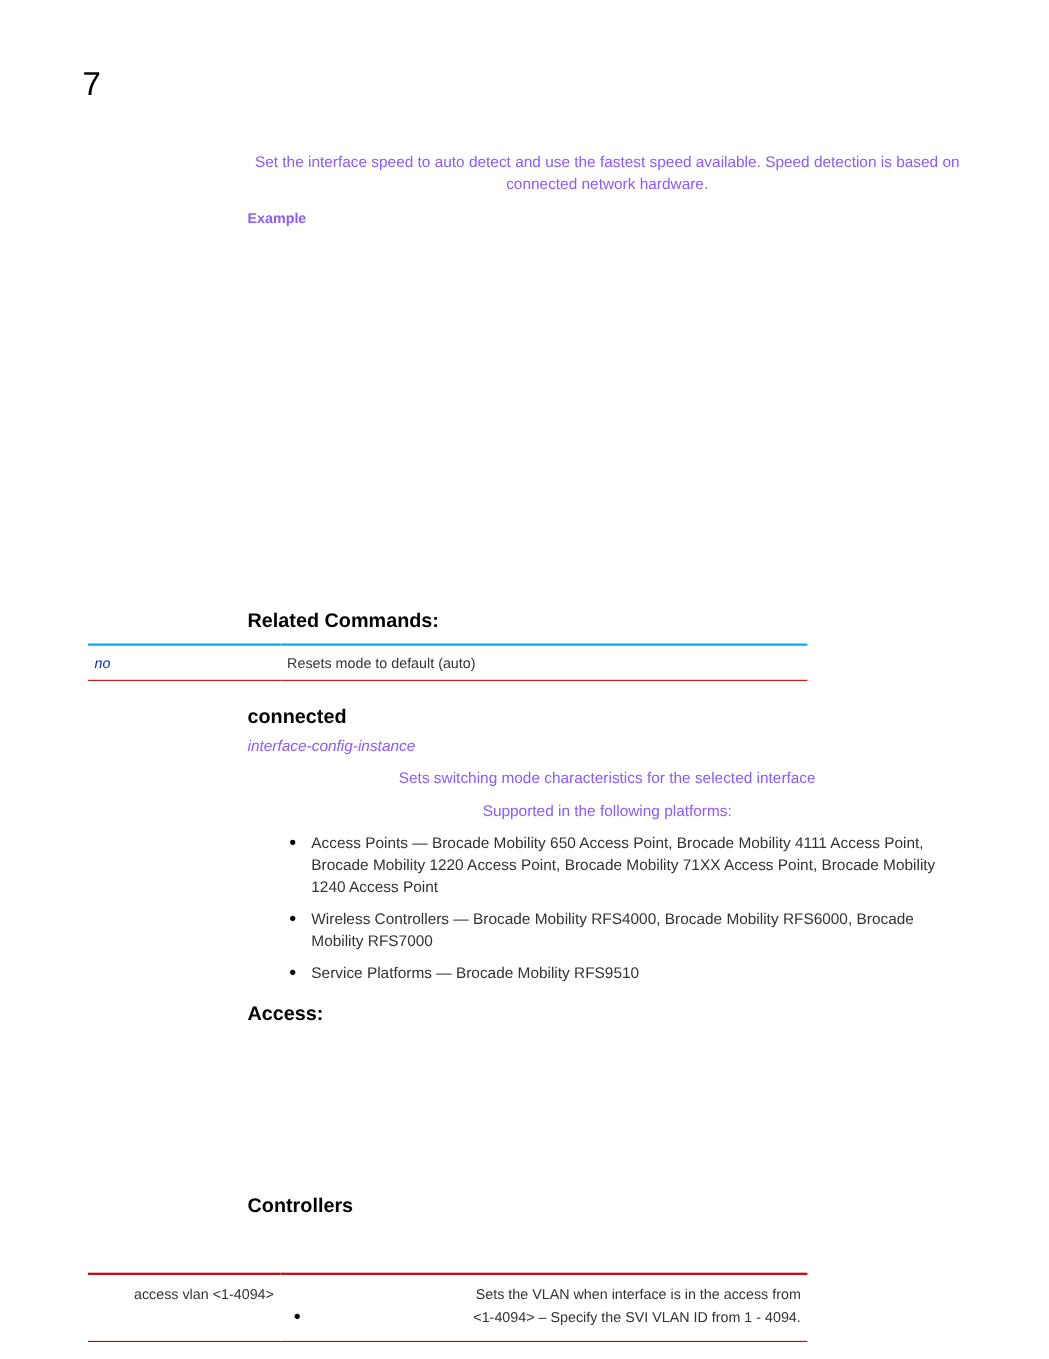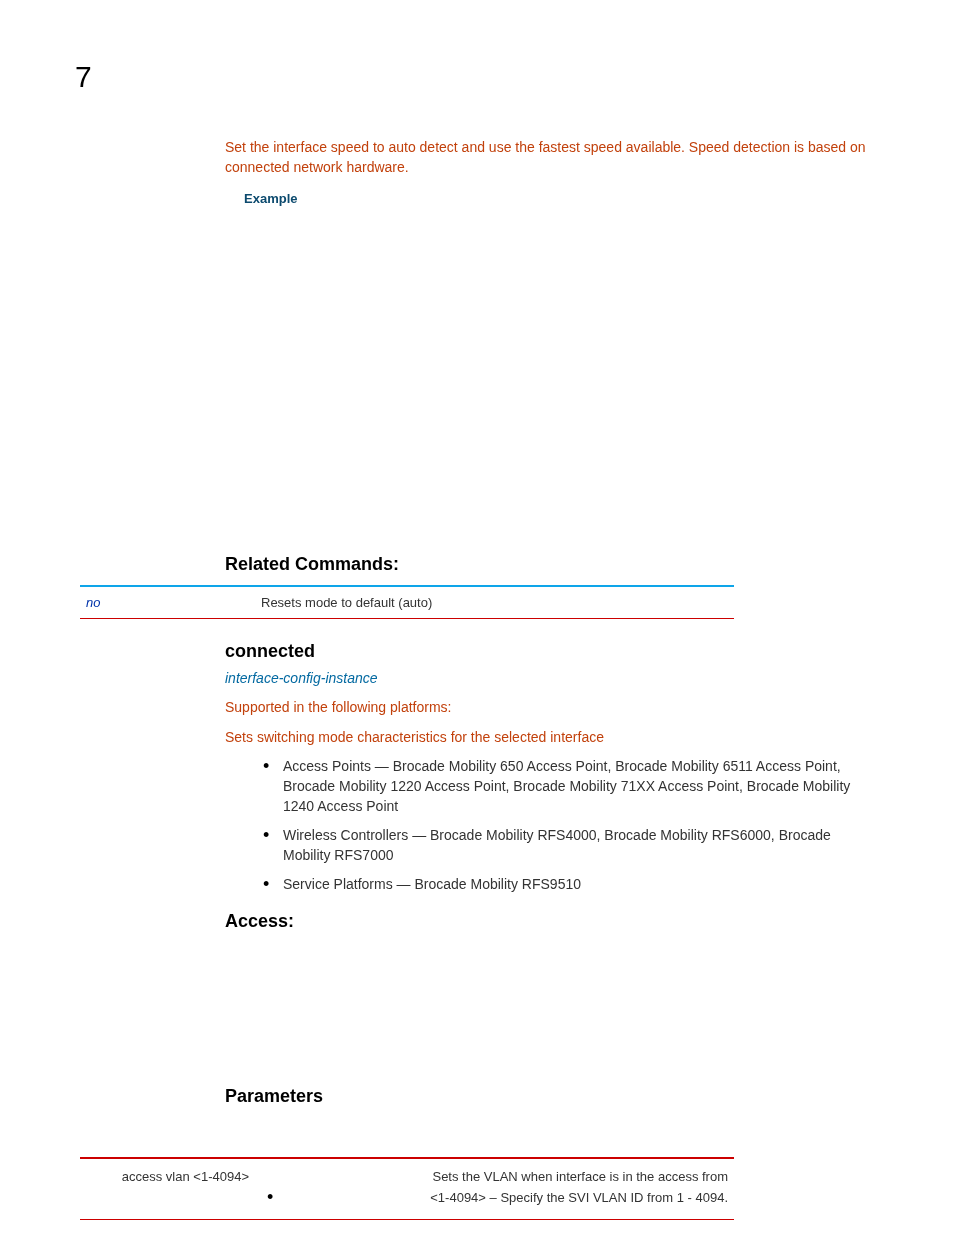--- a/index.html
+++ b/index.html
@@ -21,36 +21,36 @@
     }
     .content {
       position: absolute;
       top: 138px;
       left: 225px;
       right: 75px;
     }
     .para {
       line-height: 1.4;
       margin-bottom: 10px;
-      color: #c2410c;
+      color: #8b5cf6;
+      text-align: center;
     }
     .heading-bold {
       font-weight: bold;
       font-size: 18px;
       margin-top: 16px;
       margin-bottom: 8px;
       color: #000;
     }
     .heading-small-bold {
       font-weight: bold;
       font-size: 13px;
       margin-top: 14px;
       margin-bottom: 8px;
-      color: #0c4a6e;
-      margin-left: 19px;
+      color: #8b5cf6;
     }
     .related-commands-section {
       margin-top: 348px;
     }
     .table1 {
       width: 100%;
       margin-left: -145px;
       border-collapse: collapse;
       margin-top: 10px;
       margin-bottom: 20px;
@@ -67,21 +67,21 @@
     .table1 .col1 {
       width: 175px;
       color: #0033aa;
       font-style: italic;
       padding-left: 6px;
     }
     .table1 .col2 {
       color: #333;
     }
     .link-italic {
-      color: #0369a1;
+      color: #8b5cf6;
       font-style: italic;
       font-size: 14px;
       margin-bottom: 12px;
       display: block;
     }
     .bullet-list {
       list-style: none;
       margin-left: 58px;
       margin-top: 8px;
       margin-bottom: 14px;
@@ -167,34 +167,34 @@
         <td class="col1">no</td>
         <td class="col2">Resets mode to default (auto)</td>
       </tr>
     </tbody>
       </table>
   </div>
 
   <div class="switchport-section">
     <div class="heading-bold">connected</div>
     <span class="link-italic">interface-config-instance</span>
+    <p class="para">Sets switching mode characteristics for the selected interface</p>
     <p class="para">Supported in the following platforms:</p>
-    <p class="para">Sets switching mode characteristics for the selected interface</p>
 
     <ul class="bullet-list">
-      <li>Access Points — Brocade Mobility 650 Access Point, Brocade Mobility 6511 Access Point, Brocade Mobility 1220 Access Point, Brocade Mobility 71XX Access Point, Brocade Mobility 1240 Access Point</li>
+      <li>Access Points — Brocade Mobility 650 Access Point, Brocade Mobility 4111 Access Point, Brocade Mobility 1220 Access Point, Brocade Mobility 71XX Access Point, Brocade Mobility 1240 Access Point</li>
       <li>Wireless Controllers — Brocade Mobility RFS4000, Brocade Mobility RFS6000, Brocade Mobility RFS7000</li>
       <li>Service Platforms — Brocade Mobility RFS9510</li>
     </ul>
 
     <div class="heading-bold">Access:</div>
 
     <div class="syntax-gap"></div>
 
-    <div class="heading-bold">Parameters</div>
+    <div class="heading-bold">Controllers</div>
 
     <div class="params-gap"></div>
 
     <table class="table2">
       <tbody>
           <tr>
         <td class="col1">access vlan &lt;1-4094&gt;</td>
         <td class="col2">
           <span>Sets the VLAN when interface is in the access from</span>
           <ul class="inner-bullet">

